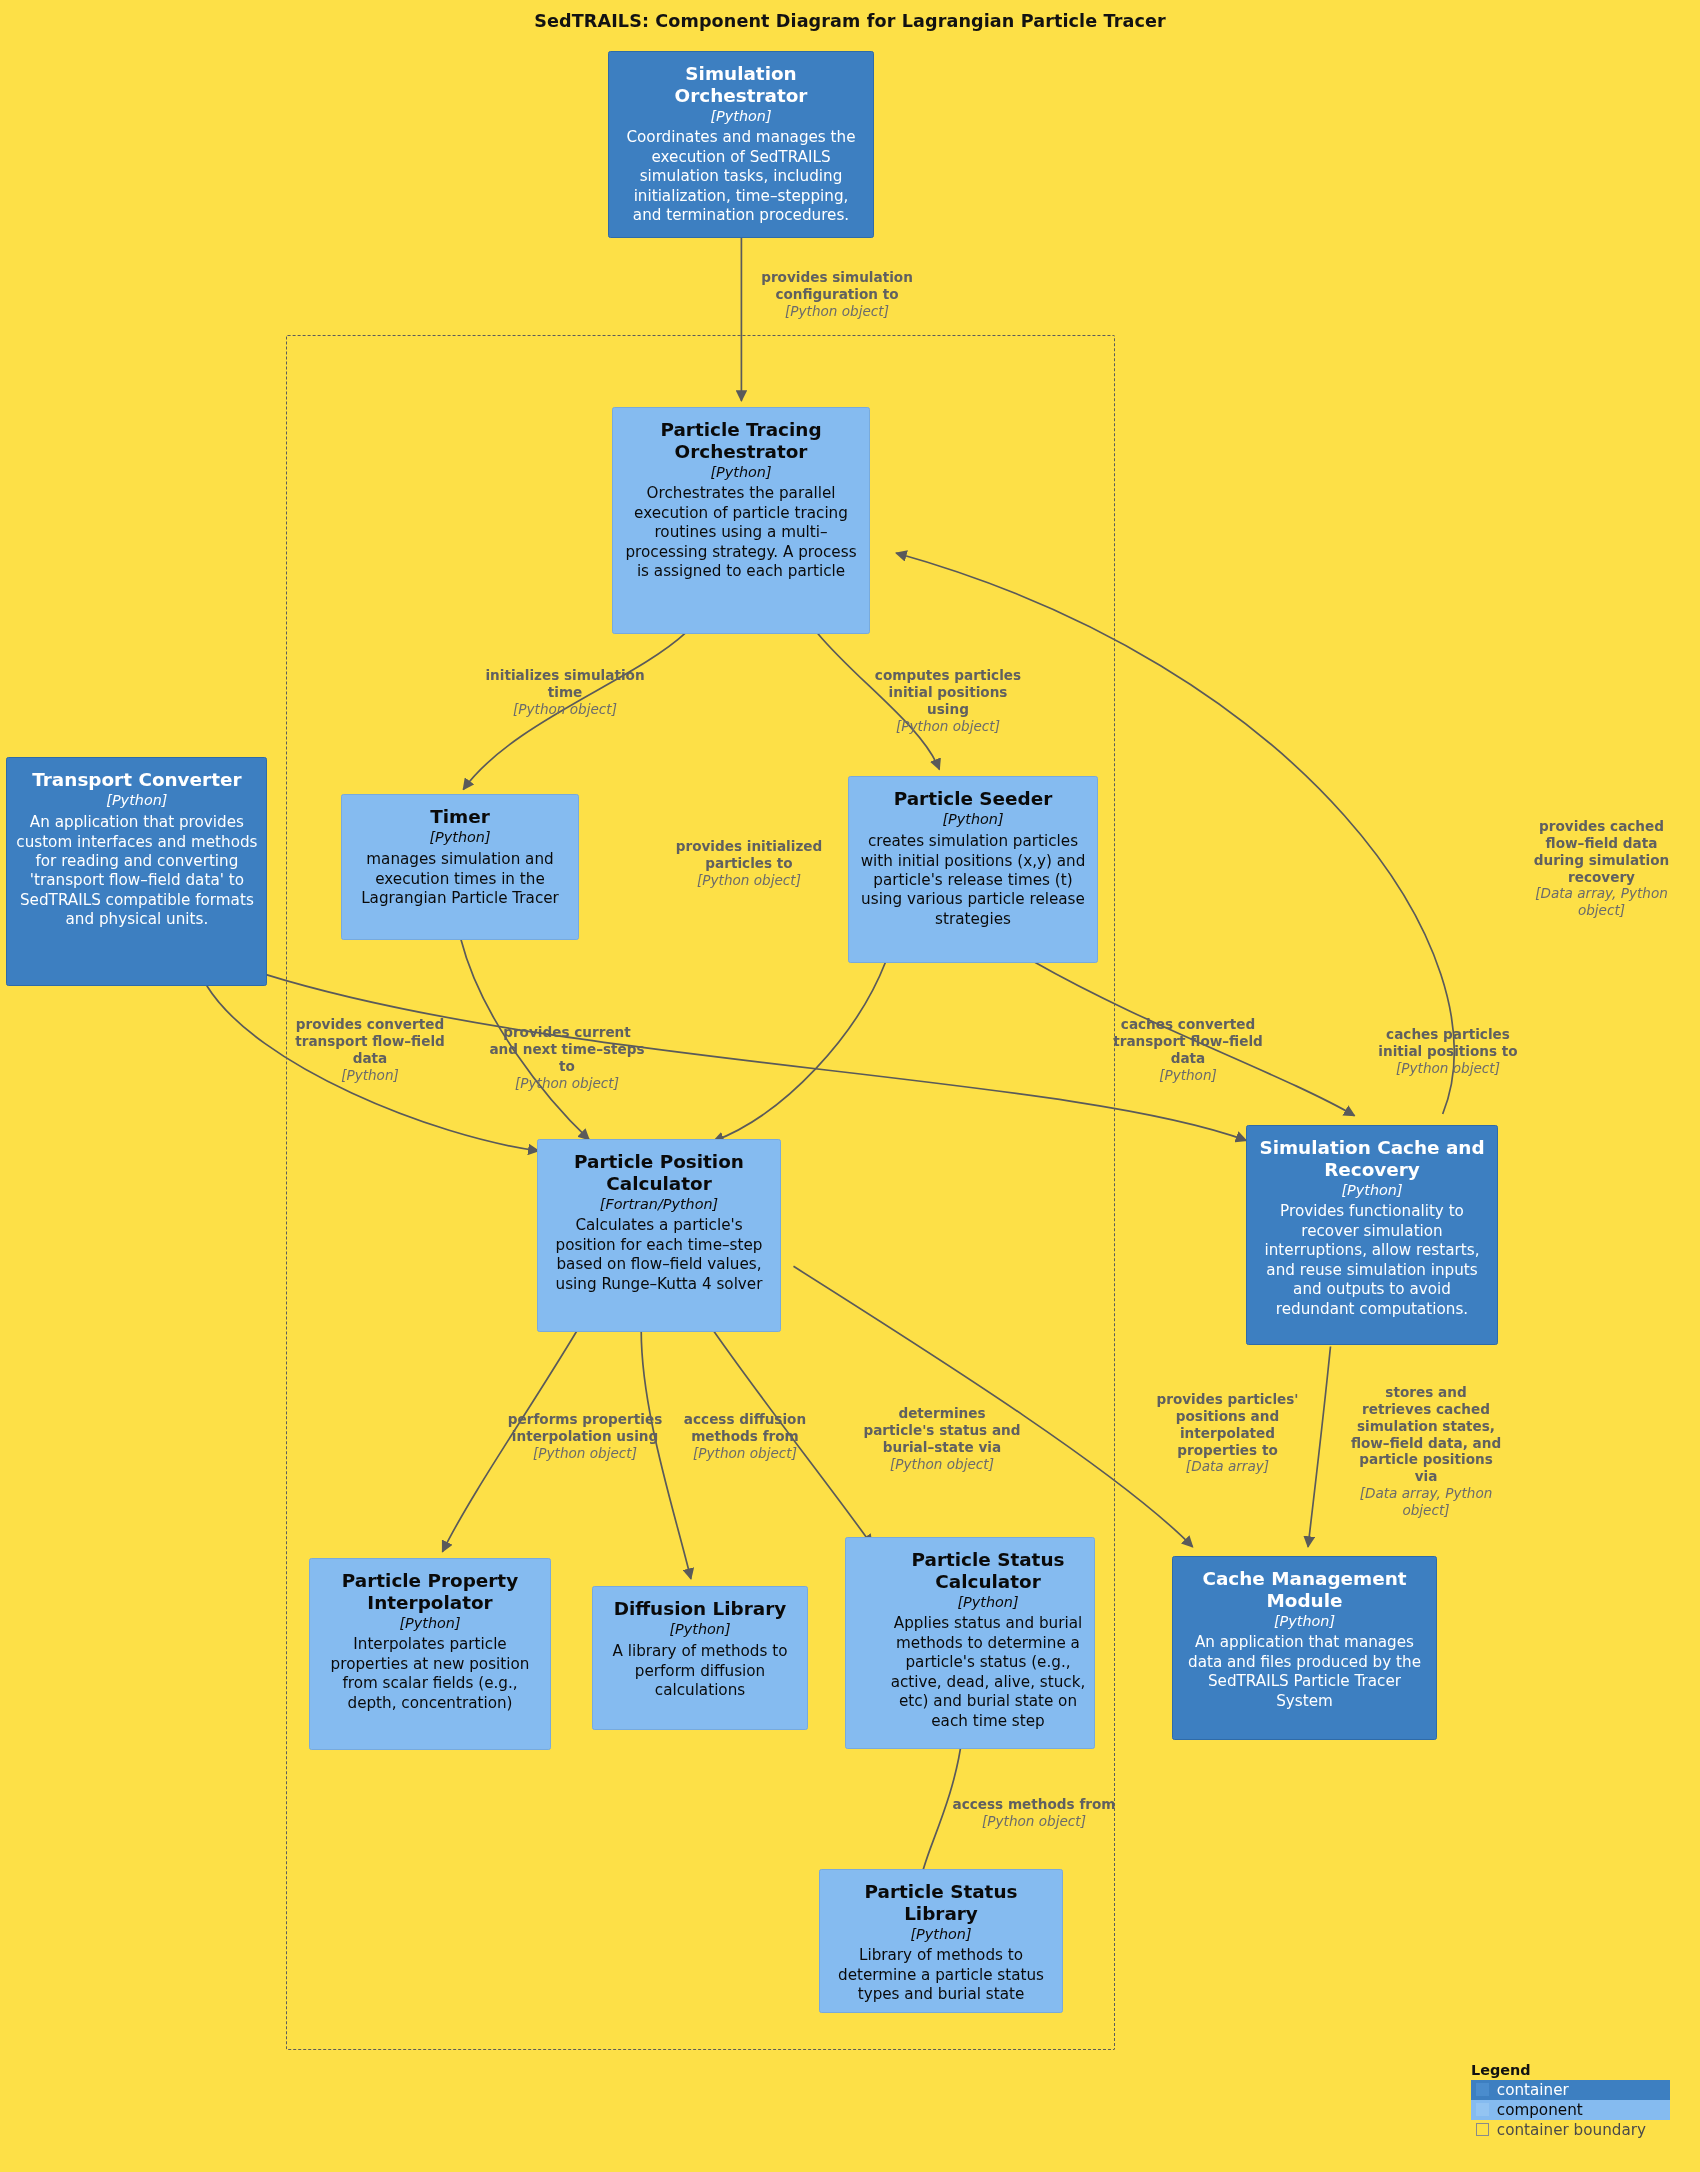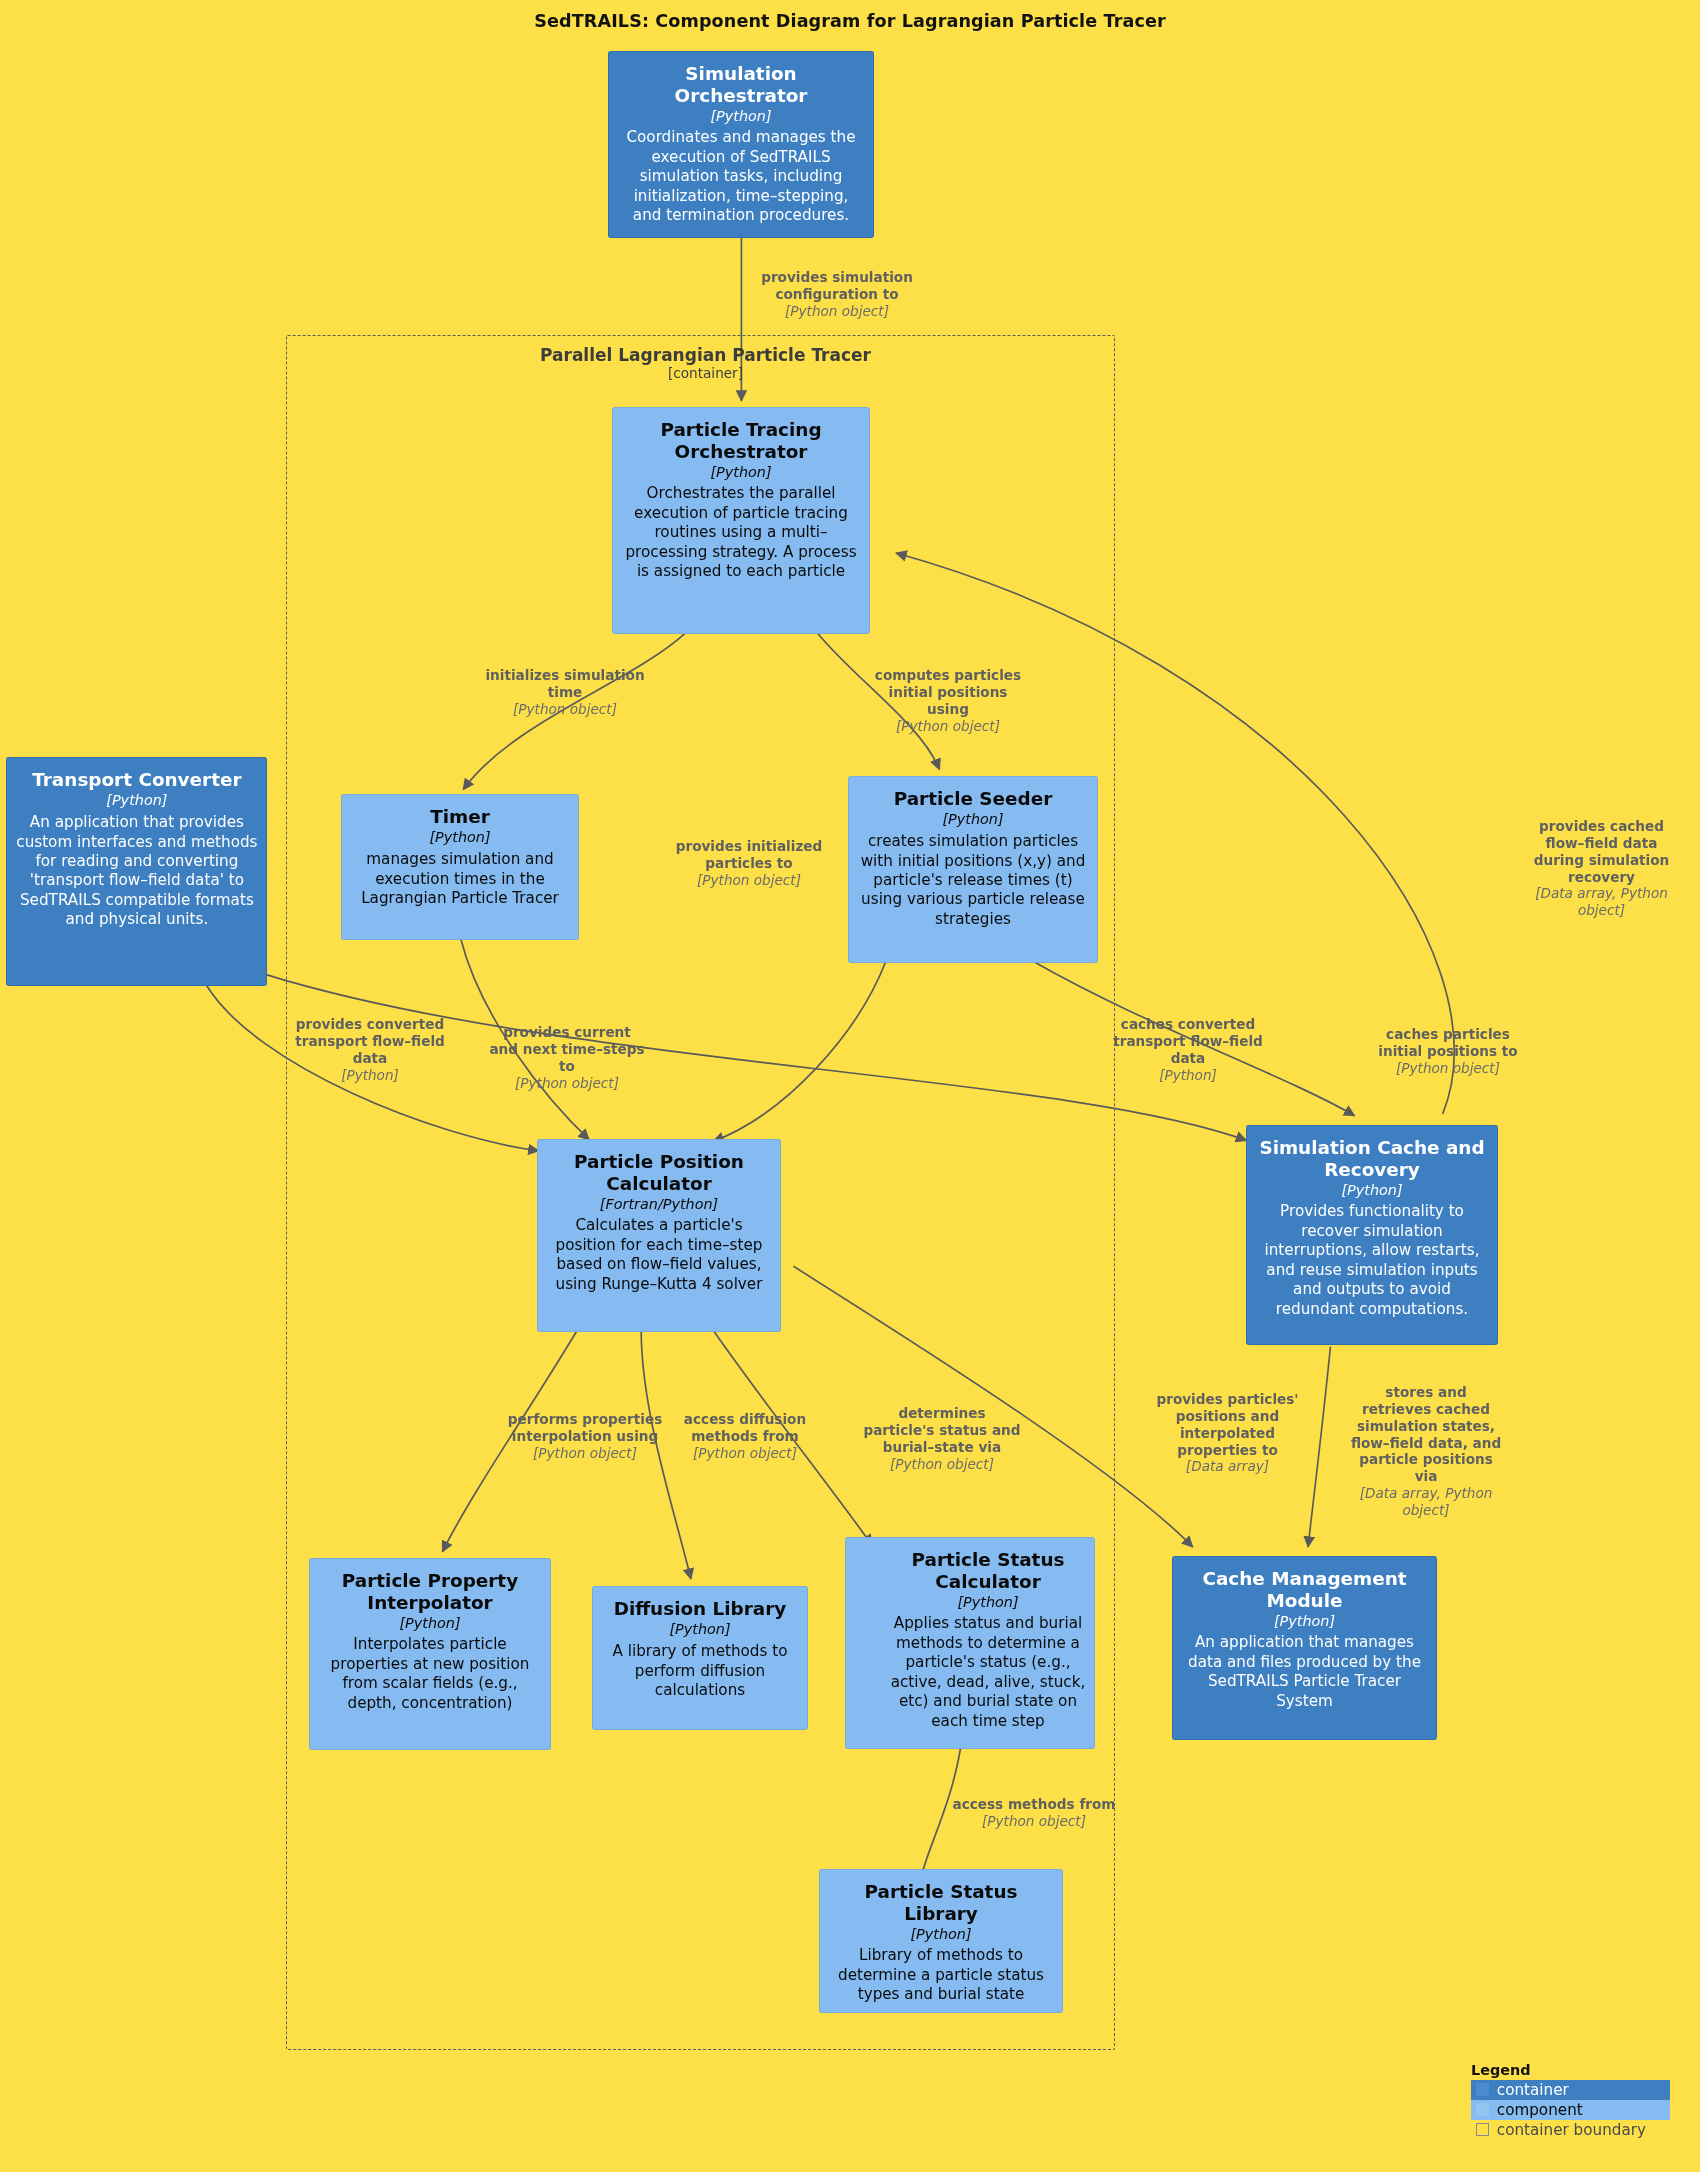--- a/index.html
+++ b/index.html
@@ -192,24 +192,20 @@
 
       <path d="M 990,1580 C 1180,1700 1400,1840 1488,1930"></path>
 
       <path d="M 1660,1680 C 1650,1780 1640,1860 1632,1930"></path>
 
       <path d="M 1200,2170 C 1190,2250 1150,2320 1148,2350"></path>
     </g>
   </svg>
 
   <div class="boundary" style="left:286px; top:335px; width:829px; height:1715px;"></div>
-  <div class="boundary-label" style="left:481px; top:345px; width:449px;">
-    <div class="b-name">Parallel Lagrangian Particle Tracer</div>
-    <div class="b-tech">[container]</div>
-  </div>
 
   <div class="node container-node" style="left:608px; top:51px; width:266px; height:187px;">
     <div class="n-title">Simulation Orchestrator</div>
     <div class="n-tech">[Python]</div>
     <div class="n-desc">Coordinates and manages the execution of SedTRAILS simulation tasks, including initialization, time–stepping, and termination procedures.</div>
   </div>
 
   <div class="node component-node" style="left:612px; top:407px; width:258px; height:227px;">
     <div class="n-title">Particle Tracing Orchestrator</div>
     <div class="n-tech">[Python]</div>

